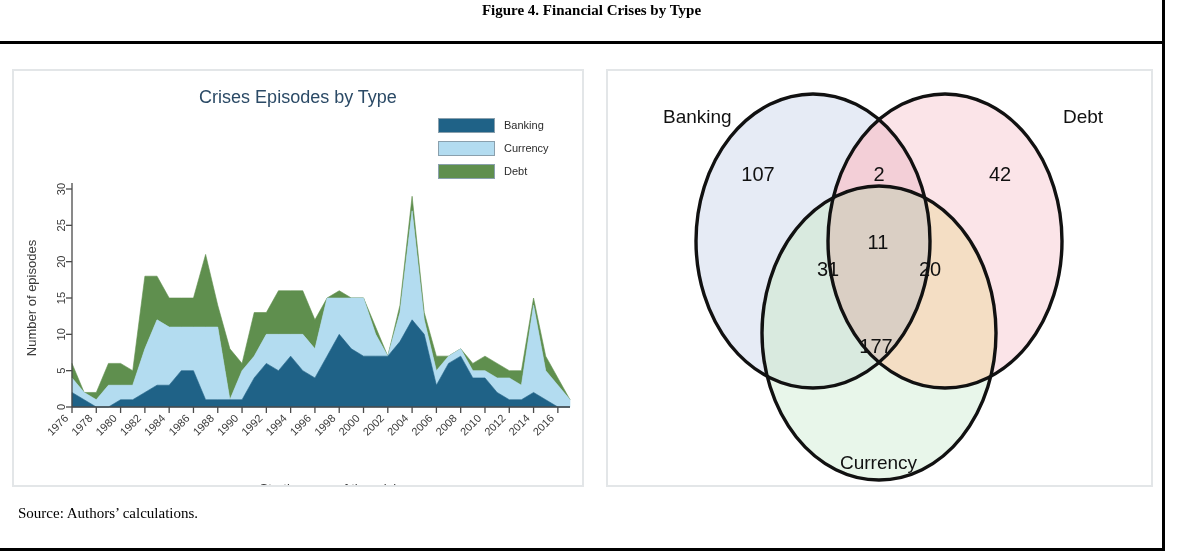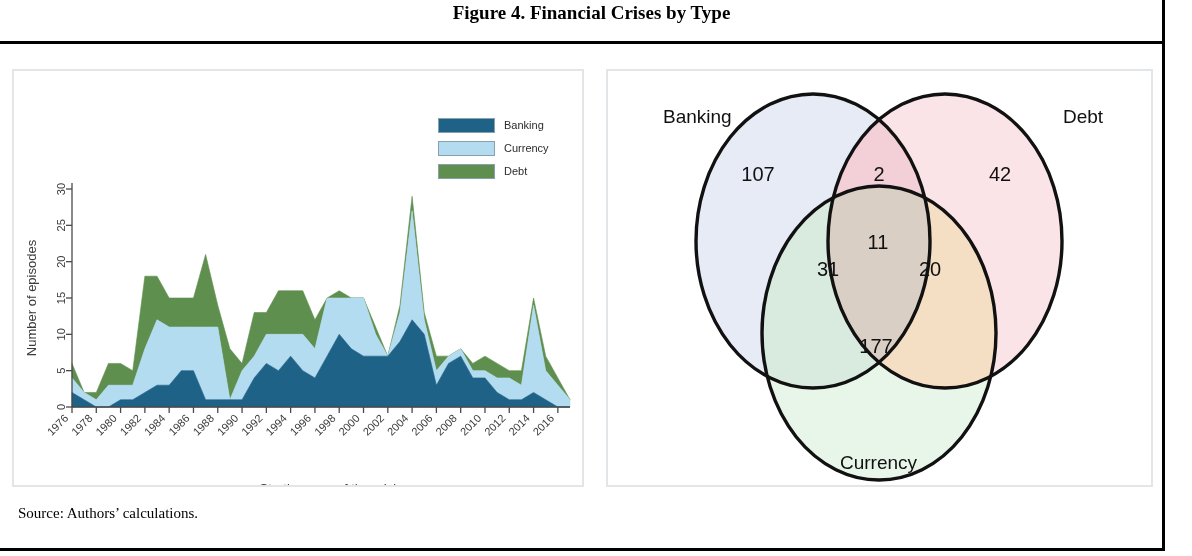--- a/index.html
+++ b/index.html
@@ -13,21 +13,21 @@
   
   .rule-top   {position:absolute;left:0;top:41px;width:1165px;height:3px;background:#000;}
   .rule-bottom{position:absolute;left:0;top:548px;width:1165px;height:3px;background:#000;}
   .rule-right {position:absolute;left:1162px;top:0;width:3px;height:551px;background:#000;}
 
   
   .fig-title{
     position:absolute;left:0;top:2px;width:1183px;
     text-align:center;
     font-family:"Liberation Serif", serif;
-    font-weight:bold;font-size:19px;color:#000;
+    font-weight:bold;font-size:15px;color:#000;
     letter-spacing:0px;
   }
 
   
   .source-note{
     position:absolute;left:18px;top:505px;
     font-family:"Liberation Serif", serif;
     font-size:15px;color:#000;
   }
 
@@ -83,20 +83,21 @@
 <div id="figure-root">
 
   <div class="rule-top"></div>
   <div class="rule-bottom"></div>
   <div class="rule-right"></div>
 
   <div class="fig-title">Figure 4. Financial Crises by Type</div>
 
   <div class="panel" id="panel-left">
 
+    <div class="chart-title">Crises Episodes by Type</div>
 
     <div class="legend">
       <div class="legend-row">
         <span class="legend-swatch" id="sw0" style="background: rgb(31, 98, 135);"></span>
         <span class="legend-label">Banking</span>
       </div>
       <div class="legend-row">
         <span class="legend-swatch" id="sw1" style="background: rgb(179, 220, 240);"></span>
         <span class="legend-label">Currency</span>
       </div>

